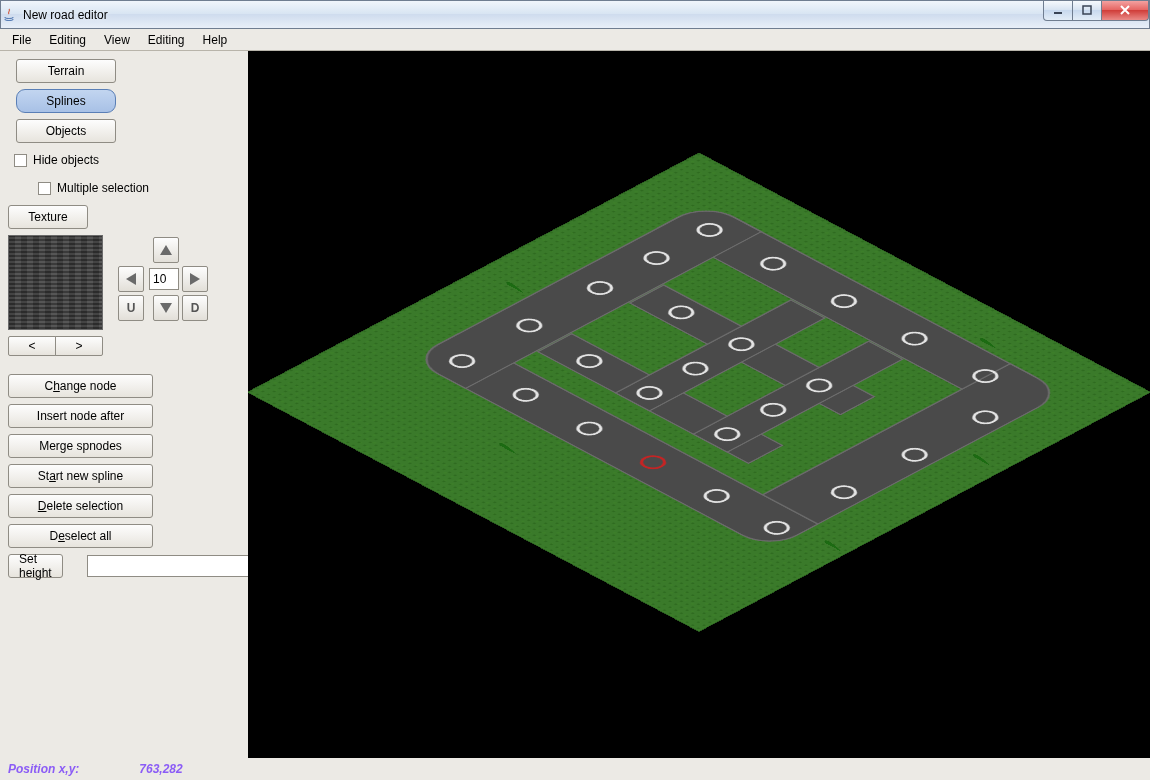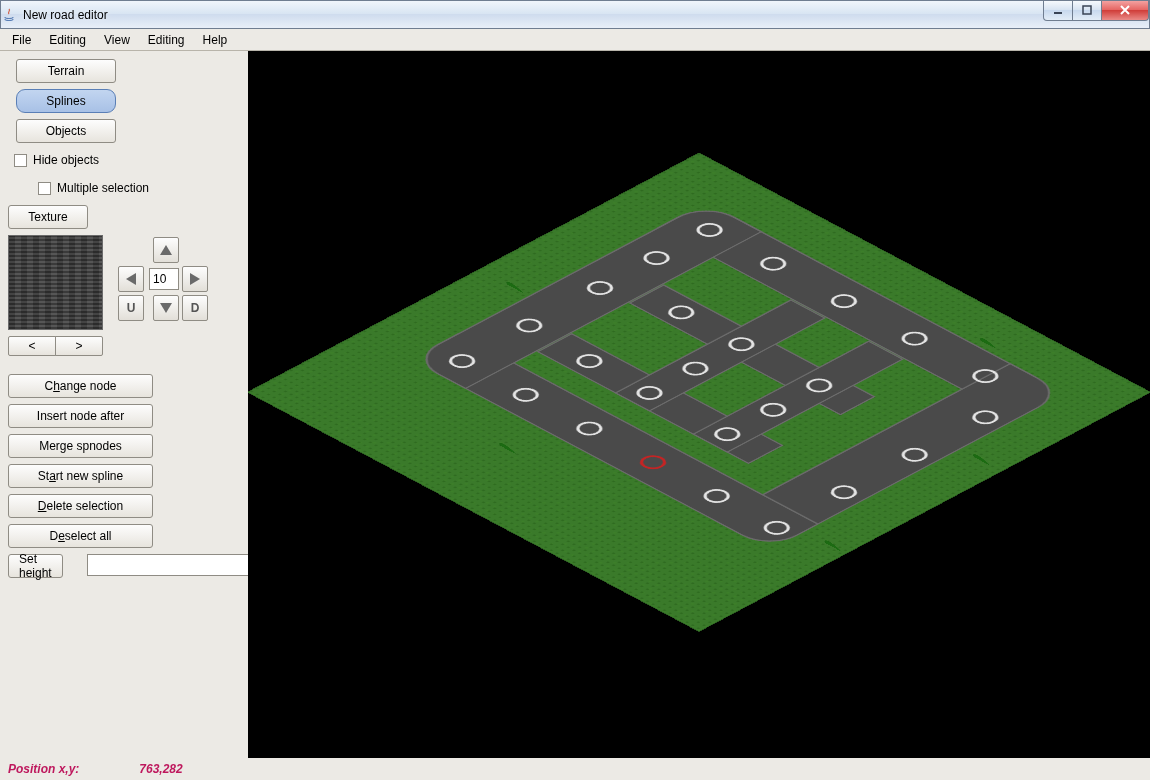--- a/index.html
+++ b/index.html
@@ -175,21 +175,21 @@
   .tri {
     width: 0; height: 0; display:inline-block;
   }
   .tri.up { border-left:6px solid transparent;border-right:6px solid transparent;border-bottom:10px solid #6a6a6a;}
   .tri.down { border-left:6px solid transparent;border-right:6px solid transparent;border-top:10px solid #6a6a6a;}
   .tri.left { border-top:6px solid transparent;border-bottom:6px solid transparent;border-right:10px solid #6a6a6a;}
   .tri.right { border-top:6px solid transparent;border-bottom:6px solid transparent;border-left:10px solid #6a6a6a;}
 
   .mn { text-decoration: underline; }
 
-  .setheight-row { display:flex; gap:24px; align-items:flex-start;}
+  .setheight-row { display:flex; gap:24px; align-items:center;}
   .text-in {
     flex:1; height:22px;
     border:1px solid #8f8c84;
     background:#fff;
   }
 
   
   .viewport {
     flex: 1;
     background: #000;
@@ -249,21 +249,21 @@
   
   .statusbar {
     height: 22px;
     background: #eceae5;
     display: flex;
     align-items: center;
     padding: 0 8px;
     gap: 60px;
     font-weight: bold;
     font-style: italic;
-    color: #be185d;
+    color: #8b5cf6;
   }
   .statusbar span { font-weight: bold; font-style: italic;}
 </style>
 </head>
 <body>
 
 <div class="titlebar">
   <span class="java-icon">
     <svg width="16" height="16" viewBox="0 0 16 16">
       <path d="M4 10c0 2 8 2 8 0M4 12c0 2 8 2 8 0" stroke="#5a7fb6" stroke-width="1.2" fill="none"></path>

